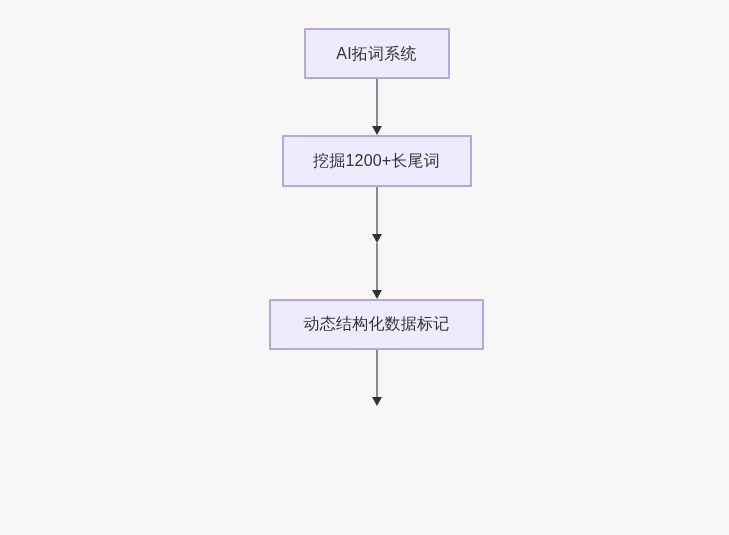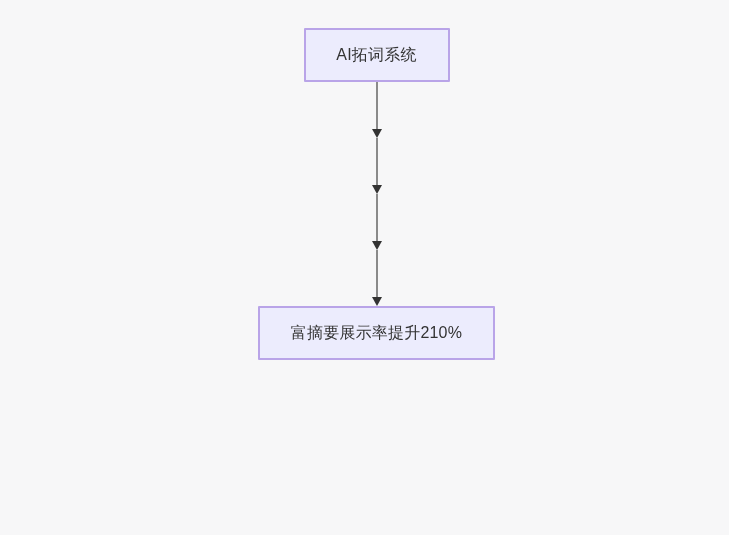--- a/index.html
+++ b/index.html
@@ -92,34 +92,35 @@
 <div id="flowchart-canvas">
   <div class="flow-column">
 
     <div class="flow-node n1">AI拓词系统</div>
 
     <div class="flow-edge">
       <div class="edge-line"></div>
       <div class="edge-arrow"></div>
     </div>
 
+    <div class="flow-node n2">挖掘1200+长尾词</div>
 
     <div class="flow-edge">
       <div class="edge-line"></div>
       <div class="edge-arrow"></div>
     </div>
 
 
     <div class="flow-edge">
       <div class="edge-line"></div>
       <div class="edge-arrow"></div>
     </div>
 
+    <div class="flow-node n4">动态结构化数据标记</div>
 
     <div class="flow-edge">
       <div class="edge-line"></div>
       <div class="edge-arrow"></div>
     </div>
 
-    <div class="flow-node n5">富摘要展示率提升210%</div>
 
   </div>
 </div>
 
 </body></html>

